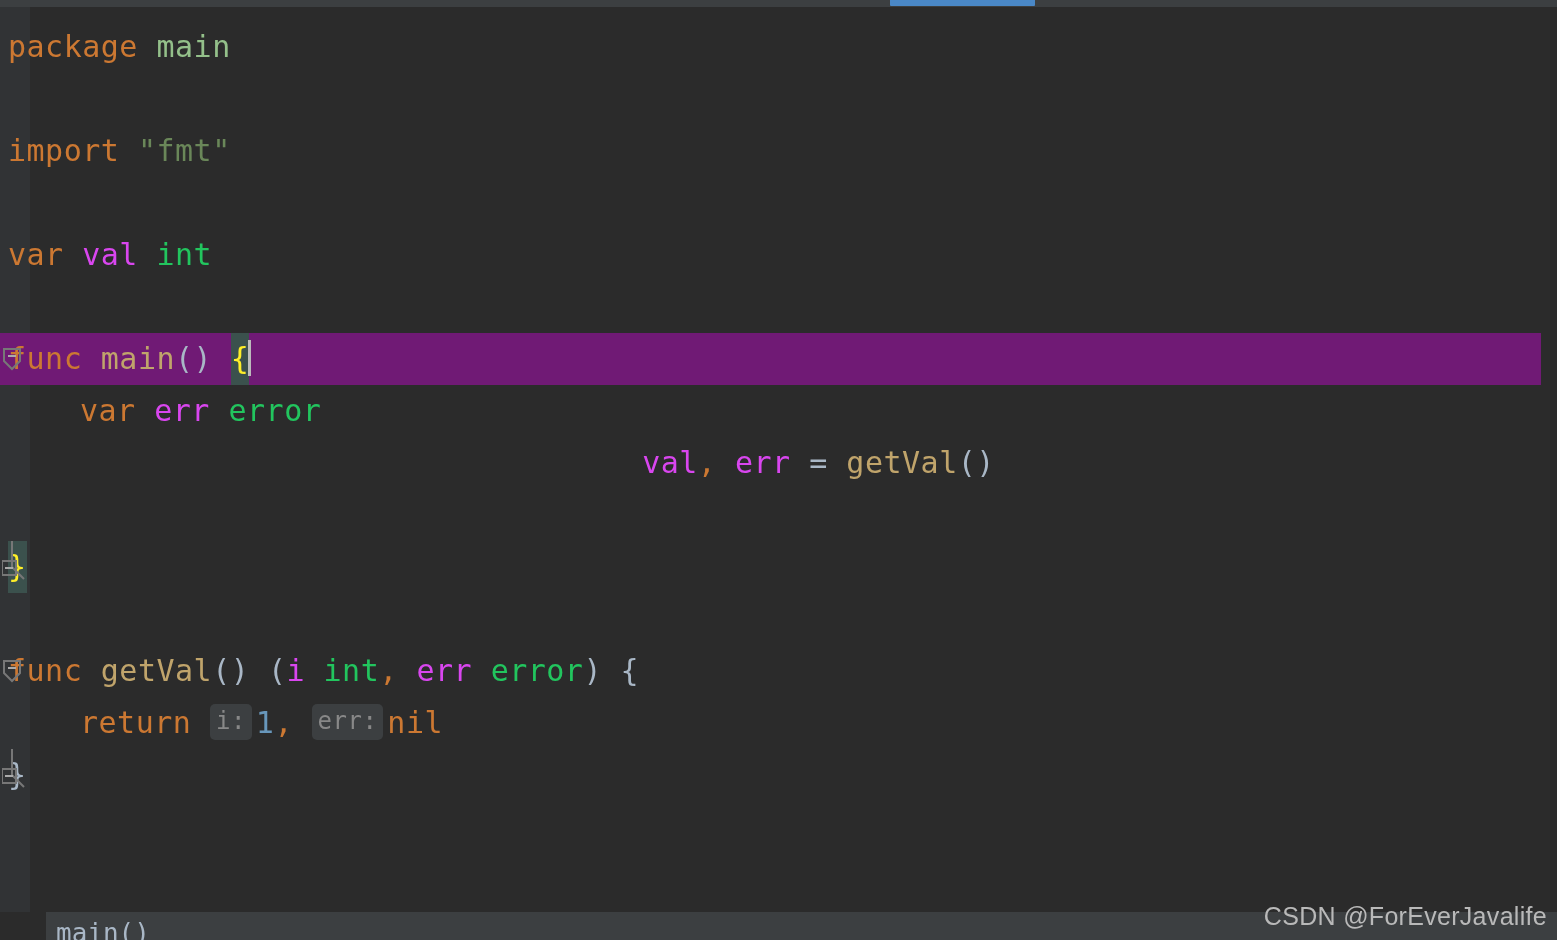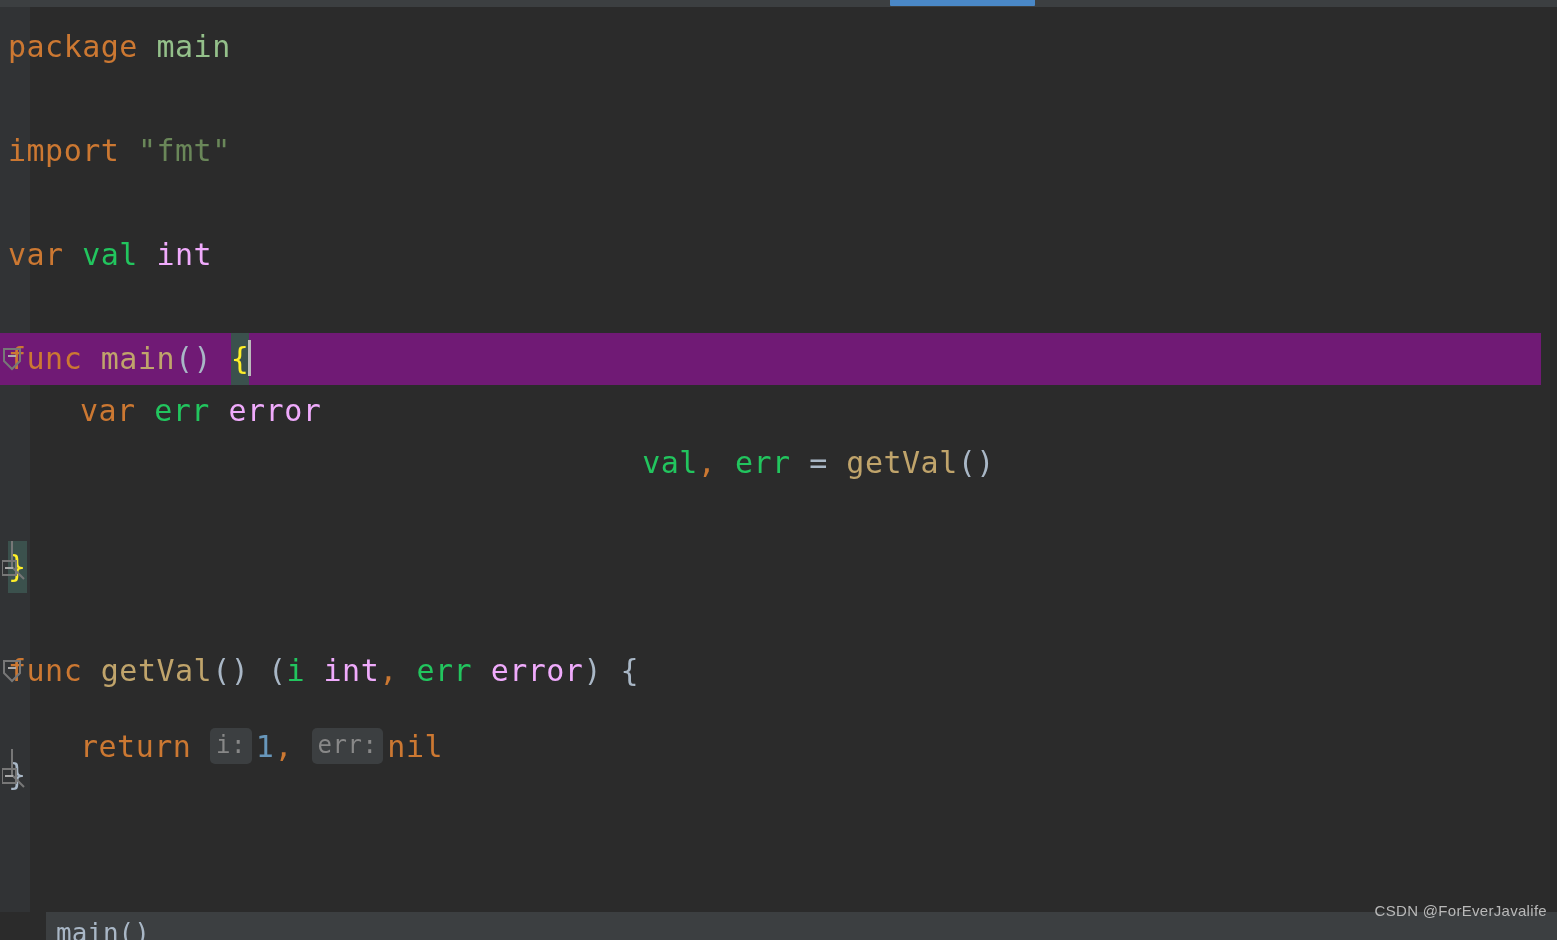--- a/index.html
+++ b/index.html
@@ -78,27 +78,27 @@
     display: inline-block;
     padding-left: 8px;
   }
   .line.caretline {
     background: #701a75;
   }
 
   
   .kw      { color: #cc7832; }          
   .str     { color: #6a8759; }
-  .varname { color: #22c55e; }          
+  .varname { color: #d946ef; }          
   .fnname  { color: #c0a46b; }          
   .pkg     { color: #94c08a; }          
   .punc    { color: #a9b7c6; }
   .comma   { color: #cc7832; }
   .num     { color: #6897bb; }
-  .type    { color: #f0abfc; }
+  .type    { color: #22c55e; }
 
   
   .bracehl {
     background: #3b514d;
     color: #ffef28;
     display: inline-block;
   }
   .brace-plain { color: #a9b7c6; }
 
   
@@ -159,21 +159,21 @@
     width: 16px; height: 905px;
     background: #2b2b2b;
   }
 
   
   #watermark {
     position: absolute;
     right: 10px;
     top: 902px;
     font-family: "Liberation Sans", sans-serif;
-    font-size: 15px;
+    font-size: 25px;
     color: #b9b9b9;
     letter-spacing: 0.3px;
     white-space: pre;
   }
 </style>
 </head>
 <body>
 
 <div id="app">
 
@@ -199,21 +199,21 @@
         <div class="line" style="top: 534px;"><span class="fold" style="top: 0px;"><svg width="26" height="52" viewBox="0 0 26 52">
               <path d="M10 0 L10 26 L22 38" fill="none" stroke="#777" stroke-width="2"></path>
               <rect x="0" y="20" width="14" height="14" fill="none" stroke="#777" stroke-width="2"></rect>
               <path d="M3 27 L11 27" stroke="#aaa" stroke-width="2"></path>
             </svg></span><span class="txt" style="padding-left: 8px;"><span class="bracehl">}</span></span></div>
         <div class="line" style="top: 586px;"><span class="txt" style="padding-left: 8px;"></span></div>
         <div class="line" style="top: 638px;"><span class="fold" style="top: 0px;"><svg width="26" height="52" viewBox="0 0 26 52">
               <path d="M2 16 L18 16 L18 28 L10 36 L2 28 Z" fill="none" stroke="#777" stroke-width="2"></path>
               <path d="M6 23 L14 23" stroke="#aaa" stroke-width="2"></path>
             </svg></span><span class="txt" style="padding-left: 8px;"><span class="kw">func</span><span class="punc"> </span><span class="fnname">getVal</span><span class="punc">()</span><span class="punc"> </span><span class="punc">(</span><span class="varname">i</span><span class="punc"> </span><span class="type">int</span><span class="comma">,</span><span class="punc"> </span><span class="varname">err</span><span class="punc"> </span><span class="type">error</span><span class="punc">)</span><span class="punc"> </span><span class="brace-plain">{</span></span></div>
-        <div class="line" style="top: 690px; margin-top: 24px;"><span class="txt" style="padding-left: 80px;"><span class="kw">return</span><span class="punc"> </span><span class="hint">i:</span><span class="num">1</span><span class="comma">,</span><span class="punc"> </span><span class="hint">err:</span><span class="kw">nil</span></span></div>
+        <div class="line" style="top: 690px;"><span class="txt" style="padding-left: 80px;"><span class="kw">return</span><span class="punc"> </span><span class="hint">i:</span><span class="num">1</span><span class="comma">,</span><span class="punc"> </span><span class="hint">err:</span><span class="kw">nil</span></span></div>
         <div class="line" style="top: 742px;"><span class="fold" style="top: 0px;"><svg width="26" height="52" viewBox="0 0 26 52">
               <path d="M10 0 L10 26 L22 38" fill="none" stroke="#777" stroke-width="2"></path>
               <rect x="0" y="20" width="14" height="14" fill="none" stroke="#777" stroke-width="2"></rect>
               <path d="M3 27 L11 27" stroke="#aaa" stroke-width="2"></path>
             </svg></span><span class="txt" style="padding-left: 8px;"><span class="brace-plain">}</span></span></div>
       </div>
   </div>
 
   <div id="scroll-gutter"></div>
 

